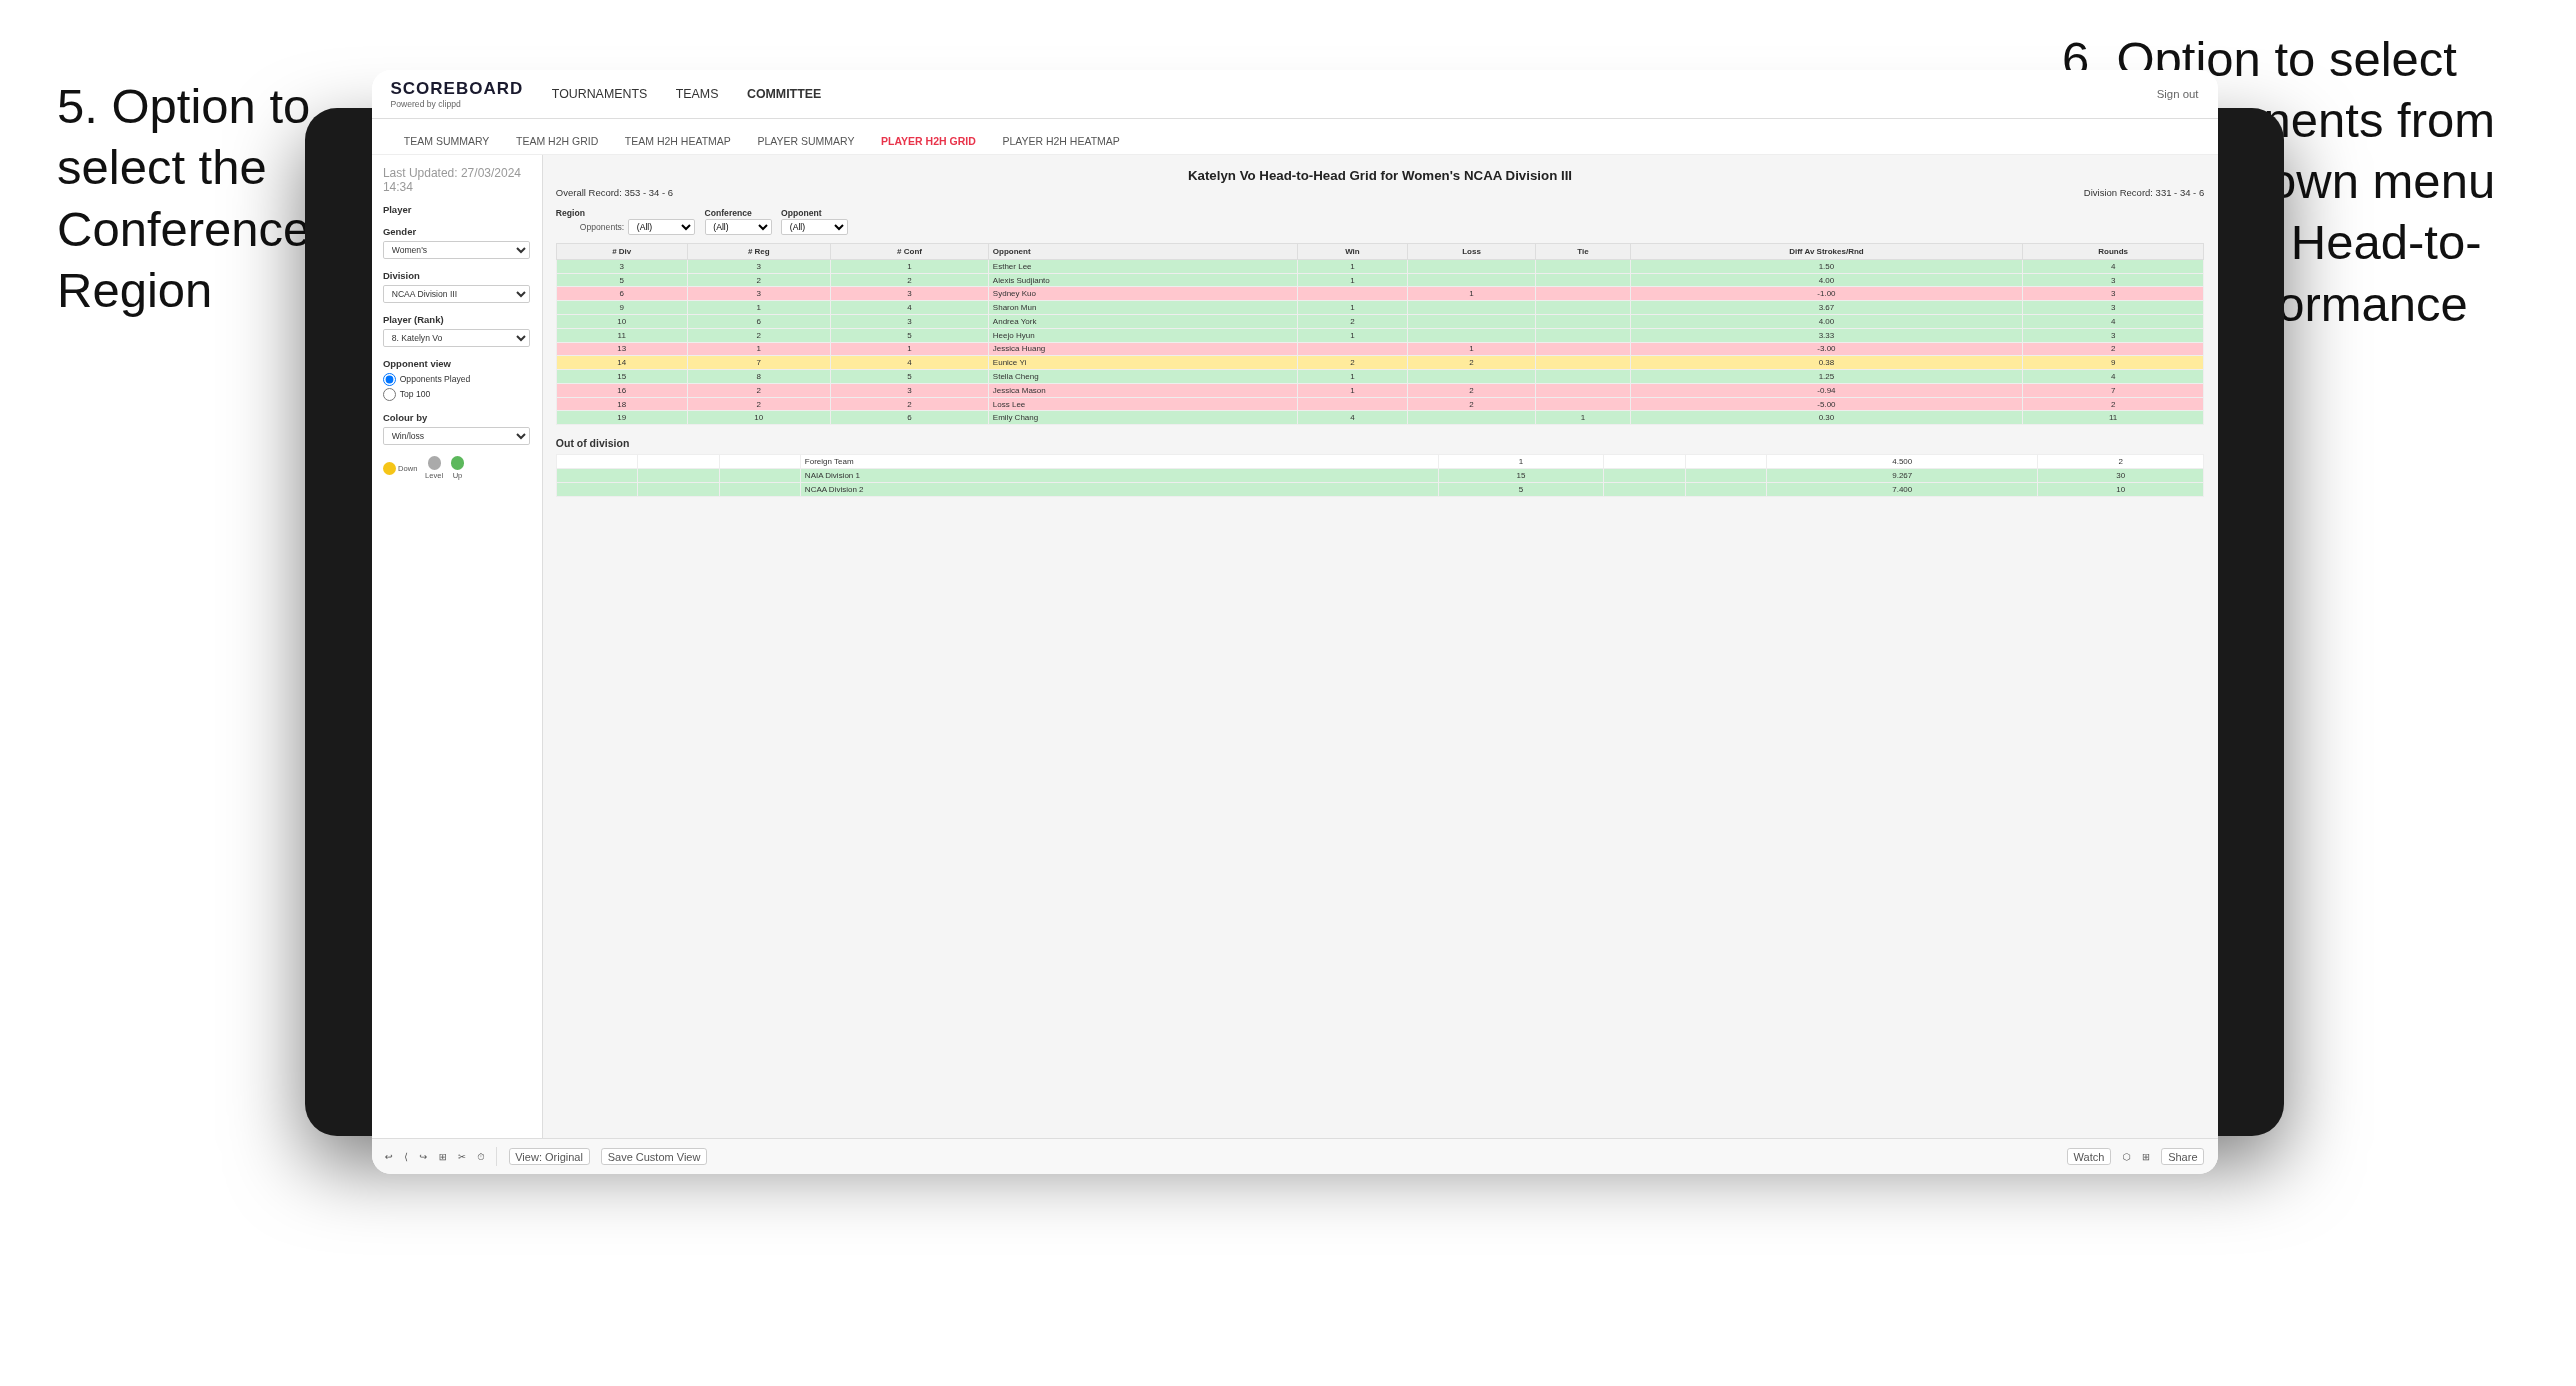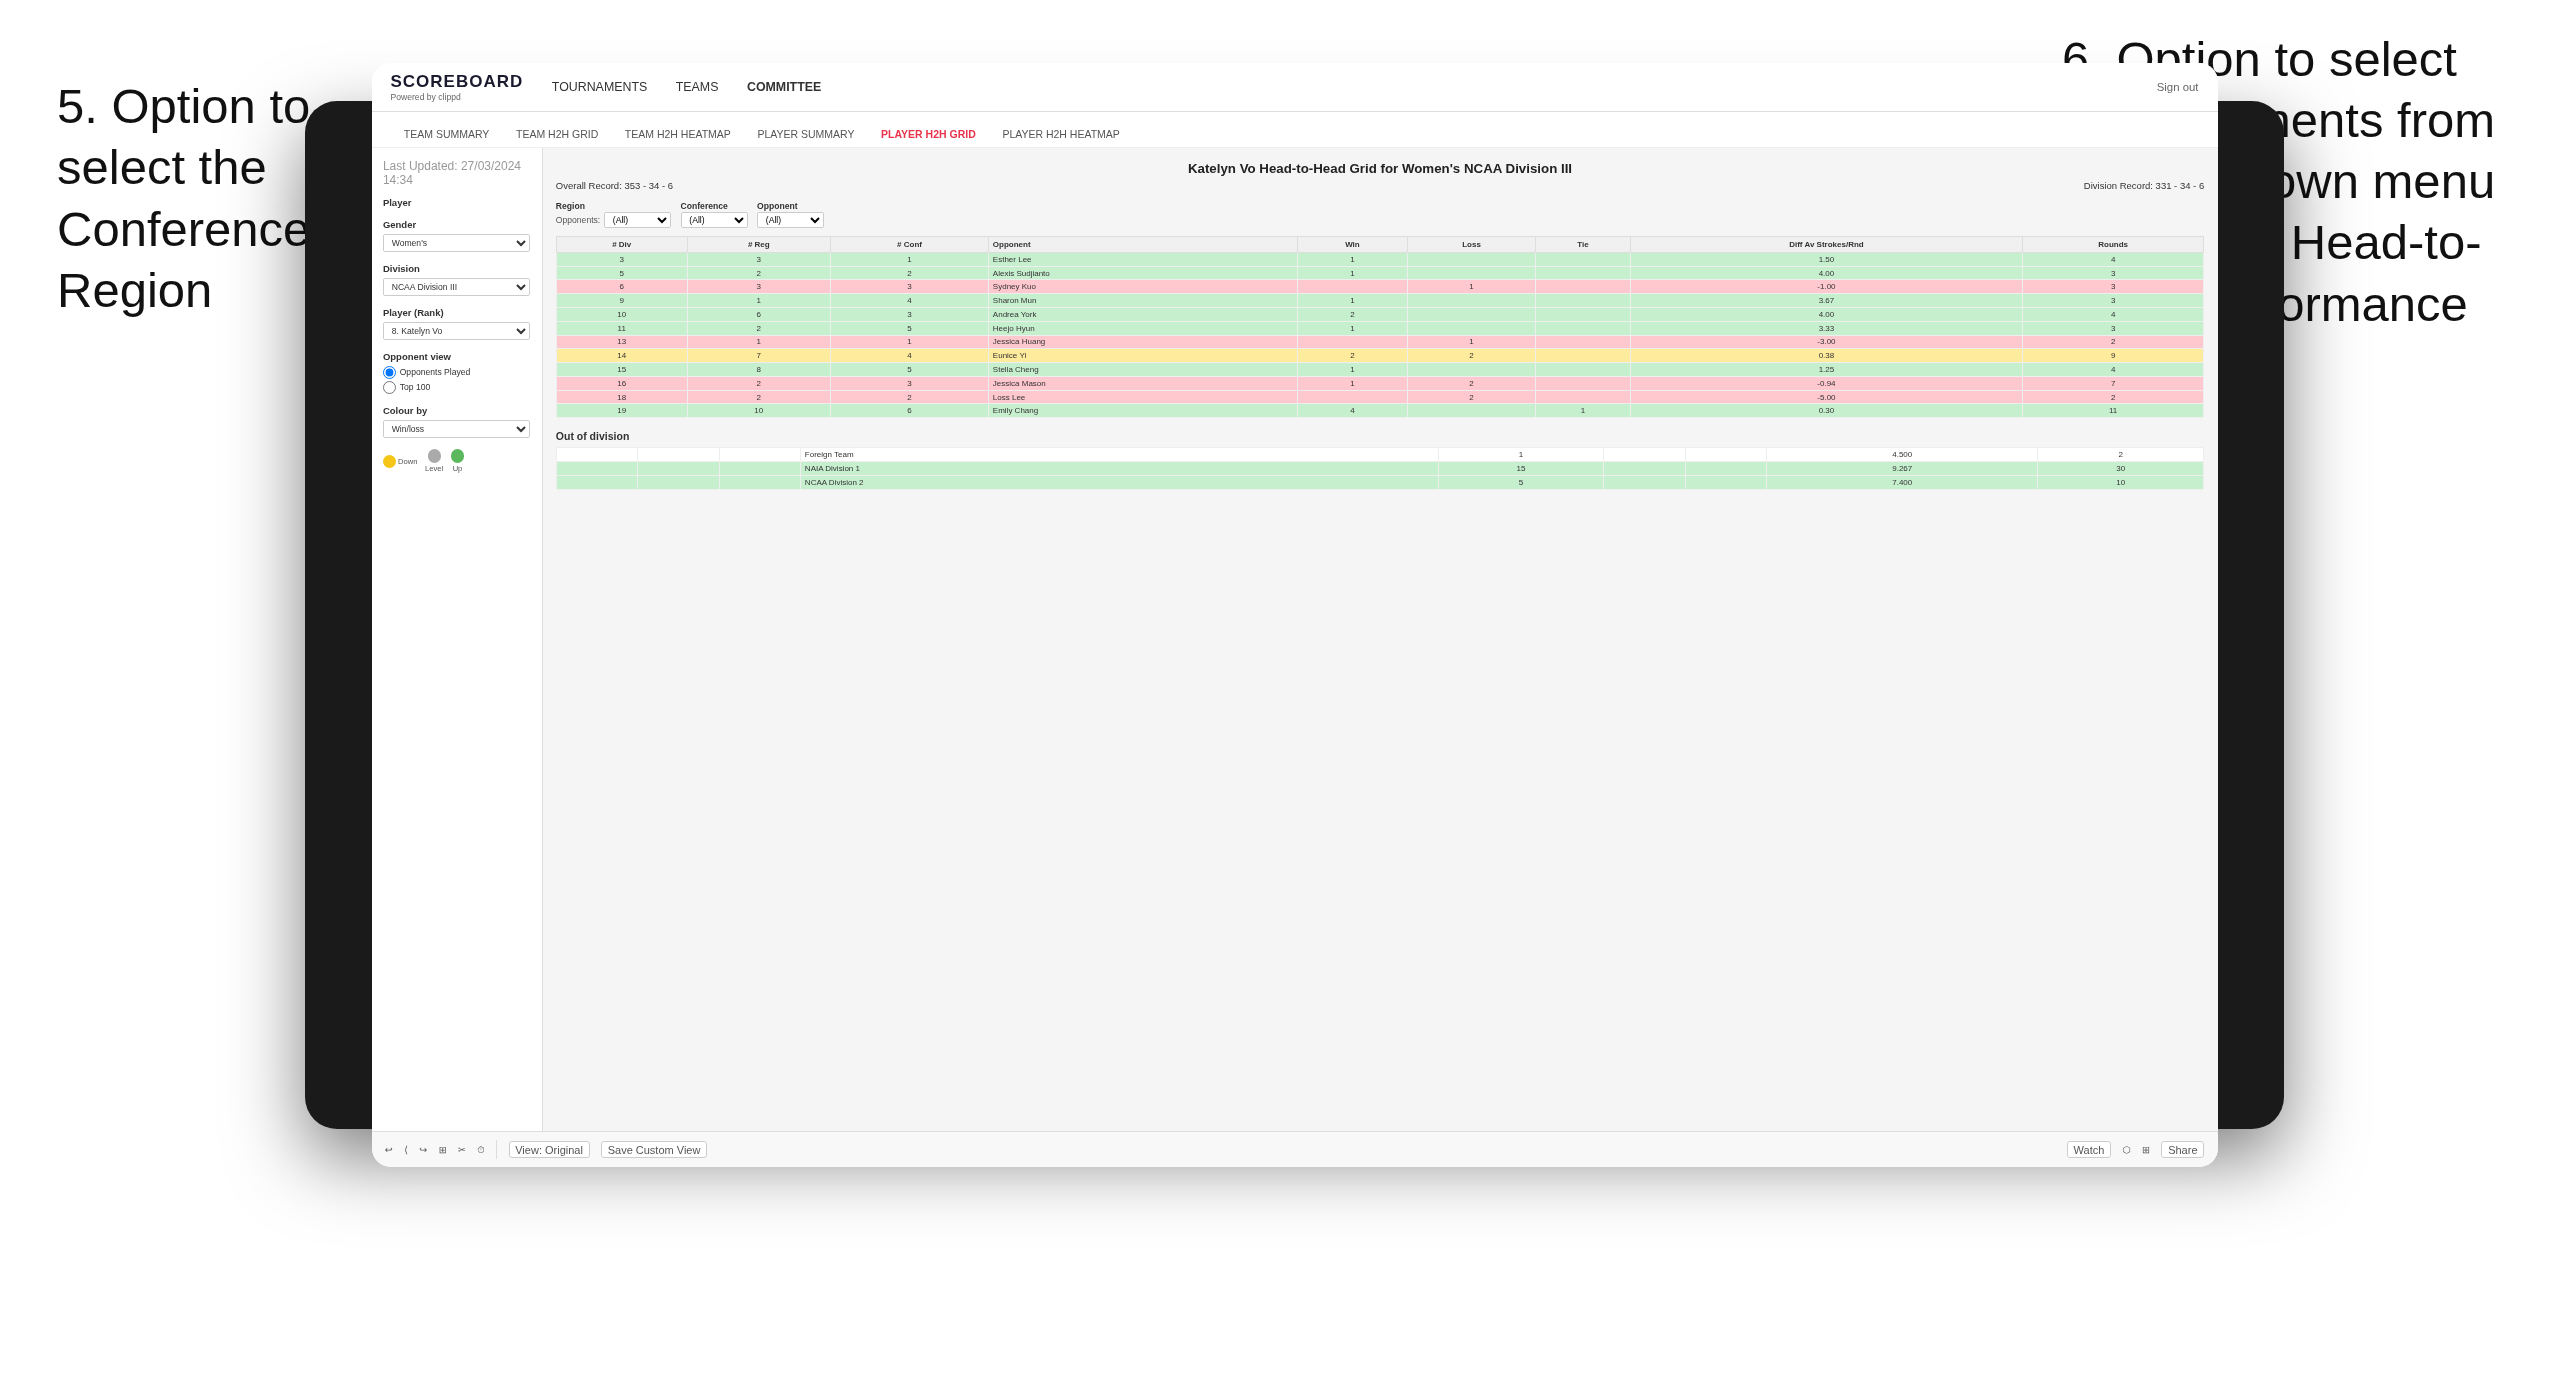--- a/index.html
+++ b/index.html
@@ -37,21 +37,21 @@
     
     .arrow-svg {
       position: absolute;
       pointer-events: none;
     }
 
     
     .tablet {
       position: absolute;
       left: 305px;
-      top: 101px;
+      top: 108px;
       width: 1979px;
       height: 1028px;
       background: #1a1a1a;
       border-radius: 32px;
       box-shadow: 0 28.5px 76px rgba(0,0,0,0.5);
       display: flex;
       align-items: center;
       justify-content: center;
     }
 
@@ -267,20 +267,21 @@
 
     .filter-sub {
       display: flex;
       align-items: center;
       gap: 3.8px;
     }
 
     .filter-prefix {
       font-size: 8.6px;
       color: #555;
+      margin-left: 24px;
     }
 
     .filter-select {
       font-size: 8.6px;
       padding: 1px 3.8px;
       border: 1px solid #ccc;
       background: #fff;
       min-width: 67px;
       border-radius: 1.9px;
     }

